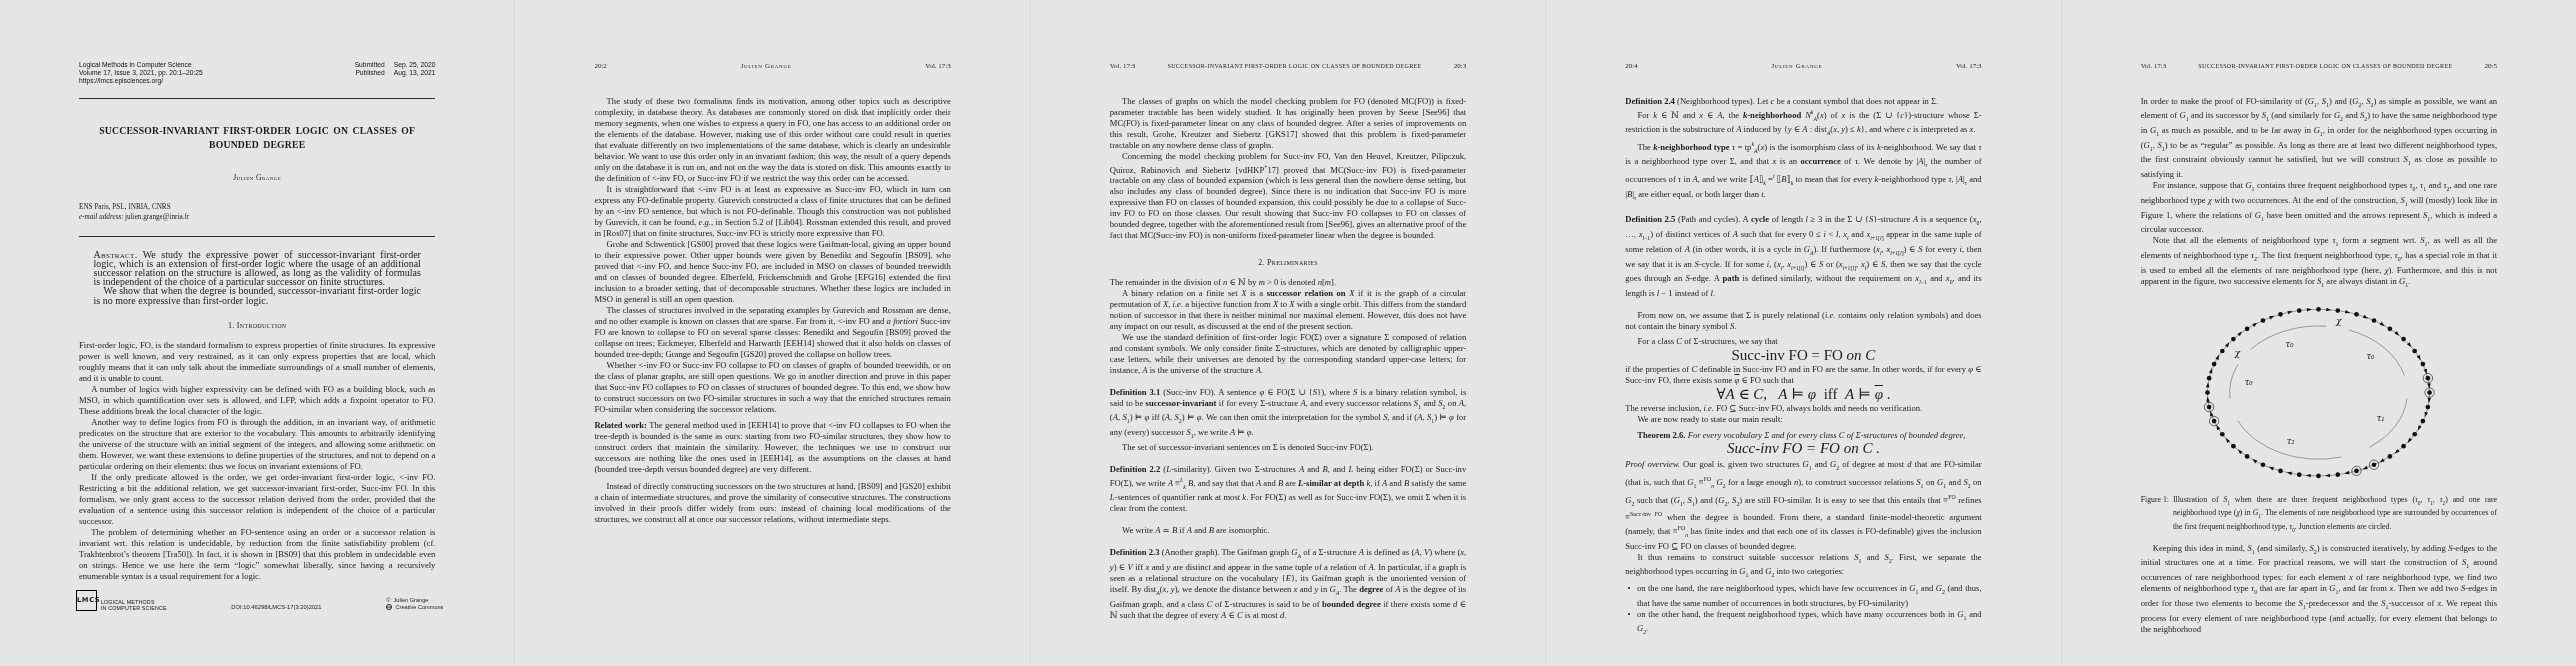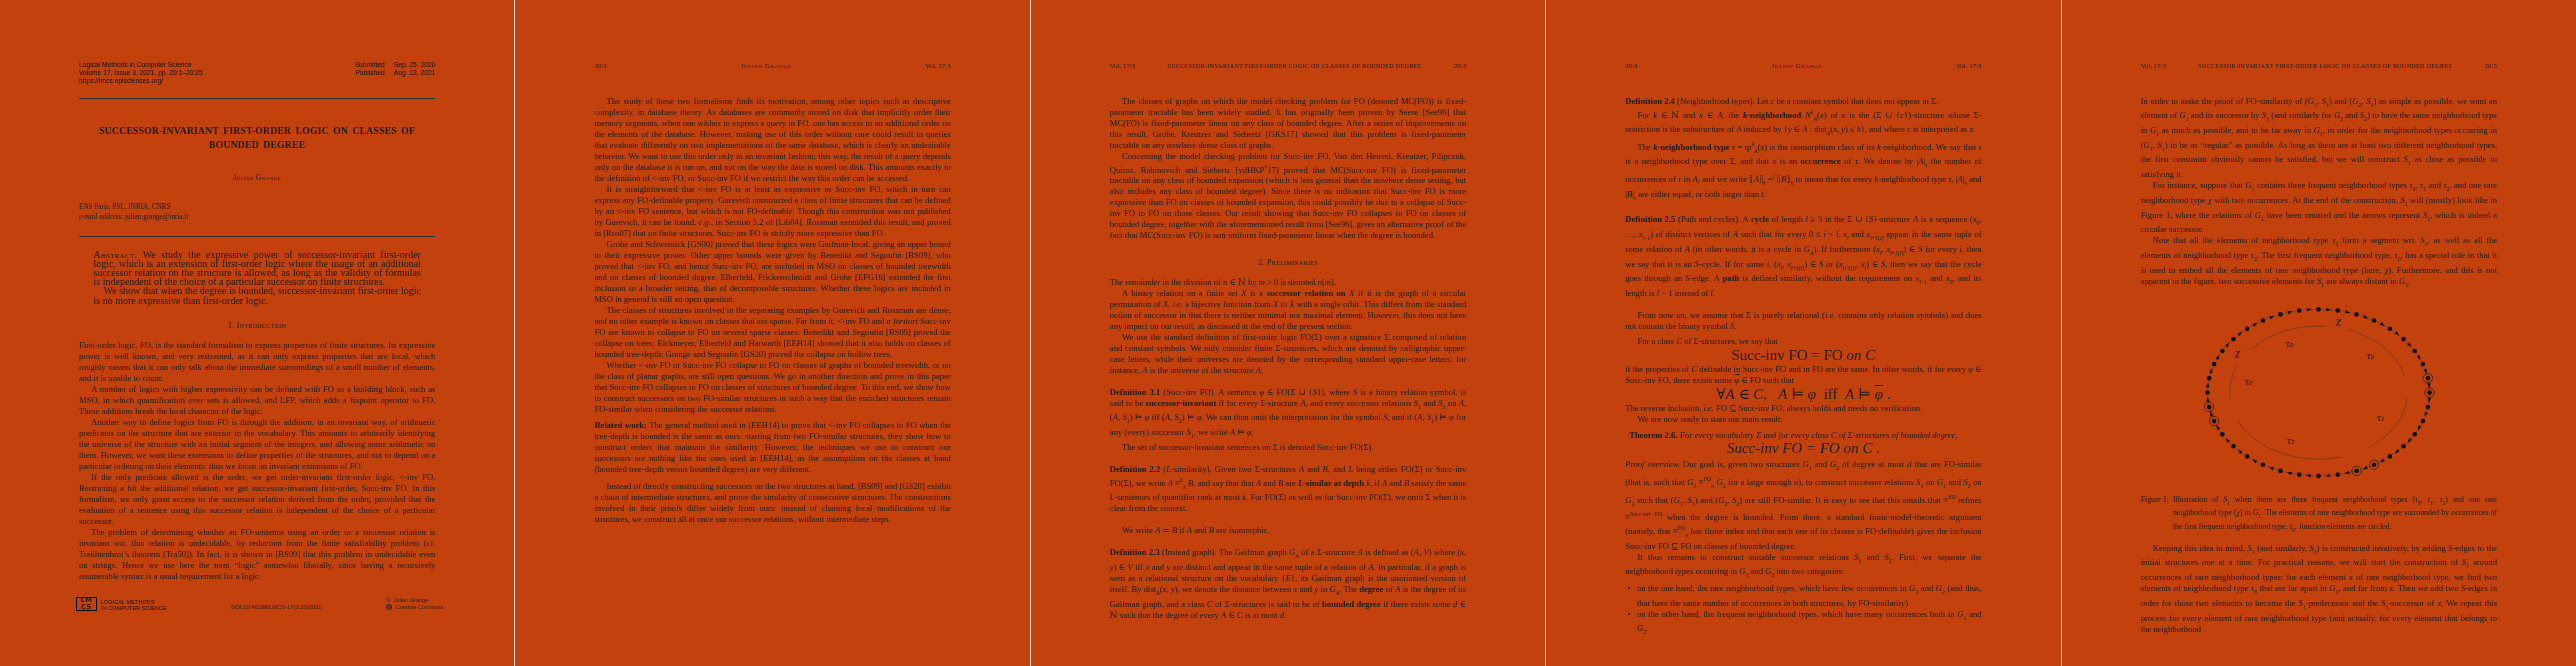--- a/index.html
+++ b/index.html
@@ -1,20 +1,20 @@
 <!DOCTYPE html>
 <html style="font-size:9px"><head>
 <meta charset="utf-8">
 <style>
   * { box-sizing: border-box; margin: 0; padding: 0; }
   html, body { background: #ffffff; }
   body { width: 2576px; height: 667px; overflow: hidden; }
   .screen { width: 2576px; height: 667px; display: flex; background: #fff; }
   .page {
-    flex: 1 1 0; height: 667px; background: #c2410c; overflow: hidden; position: relative;
+    flex: 1 1 0; height: 667px; background: #e5e5e5; overflow: hidden; position: relative;
     font-family: "Liberation Serif", "DejaVu Serif", "DejaVu Sans", serif;
     color: #1b1b1b;
   }
   .page + .page { border-left: 0.6px solid #d9d9d9; }
   .inner { padding: 0 79px; }
 
   
   .runhead { display: flex; justify-content: space-between; align-items: baseline;
              padding-top: 62px; font-size: 7px; }
   .rh-num { font-size: 7px; }
@@ -42,35 +42,35 @@
   .sect-head { margin: 16.7px 0 9.4px 0; text-align: center; font-variant: small-caps;
                font-size: 8px; letter-spacing: 0.3px; }
 
   
   .body-start { margin-top: 25.6px; }
   .para { font-size: 8.6px; line-height: 11px; text-align: justify; }
   .ind { text-indent: 12.2px; }
   .defblock { margin: 11px 0; font-size: 8.6px; line-height: 11px; text-align: justify; }
   .defblock .cont { text-indent: 12.2px; }
   .disp { margin: 2.8px 0; text-align: center; font-size: 15px; line-height: 11px; }
-  .thm { margin: 5px 4px; font-size: 8.6px; line-height: 11px; text-align: justify; font-family: Liberation Serif, serif; }
+  .thm { margin: 5px 12px; font-size: 8.6px; line-height: 11px; text-align: justify; font-family: Liberation Serif, serif; }
   .thm-body { font-style: italic; }
   .ov { text-decoration: overline; }
   sub, sup { font-size: 68%; }
   .bullets { margin-top: 1.7px; }
   .bullet { position: relative; padding-left: 11.7px; font-size: 8.6px; line-height: 11px; text-align: justify; }
   .bullet::before { content: "\2022"; position: absolute; left: 2.2px; }
 
   
   .p1-footer { position: absolute; left: 76px; right: 71px; bottom: 56px;
                display: flex; align-items: flex-end;
                font-family: "Liberation Sans", "DejaVu Sans", sans-serif; }
   .lmcs { display: flex; align-items: flex-end; gap: 3.9px; }
-  .lmcs-box { width: 21px; height: 14px; border: 1.7px solid #000; display: flex; flex-direction: column;
-              align-items: center; justify-content: center; font-family: "DejaVu Sans", sans-serif;
+  .lmcs-box { width: 21px; height: 21px; border: 1.7px solid #000; display: flex; flex-direction: row;
+              align-items: center; justify-content: space-between; font-family: "DejaVu Sans", sans-serif;
               font-weight: bold; font-size: 6.7px; line-height: 7.2px; letter-spacing: 0.6px; }
   .lmcs-name { font-size: 5.3px; line-height: 6.1px; letter-spacing: 0.2px; color: #111; }
   .doi { flex: 1; text-align: center; font-size: 5.8px; color: #222; padding-bottom: 1.1px; }
   .rights { font-size: 5.6px; line-height: 7.2px; color: #222; }
   .rights .rrow { display: flex; align-items: center; gap: 3.3px; justify-content: flex-start; }
   .cc-circ { display: inline-flex; width: 6.1px; height: 6.1px; border: 0.6px solid #222; border-radius: 50%;
              align-items: center; justify-content: center; font-size: 3.6px; font-weight: bold; }
 
   
   .figure-wrap { margin: 7.8px auto 3.3px auto; width: 261px; }
@@ -196,21 +196,21 @@
           <b>Definition 3.1</b><span> (Succ-inv FO).</span>
           <span>A sentence <i>φ</i> ∈ FO(Σ ∪ {<i>S</i>}), where <i>S</i> is a binary relation symbol, is said to be <b>successor-invariant</b> if for every Σ-structure <i>A</i>, and every successor relations <i>S</i><sub>1</sub> and <i>S</i><sub>2</sub> on <i>A</i>, (<i>A</i>, <i>S</i><sub>1</sub>) ⊨ <i>φ</i> iff (<i>A</i>, <i>S</i><sub>2</sub>) ⊨ <i>φ</i>. We can then omit the interpretation for the symbol <i>S</i>, and if (<i>A</i>, <i>S</i><sub>1</sub>) ⊨ <i>φ</i> for any (every) successor <i>S</i><sub>1</sub>, we write <i>A</i> ⊨ <i>φ</i>.</span>
           <div class="cont">The set of successor-invariant sentences on Σ is denoted Succ-inv FO(Σ).</div>
         </div>
         <div class="defblock">
           <b>Definition 2.2</b><span> (<i>L</i>-similarity).</span>
           <span>Given two Σ-structures <i>A</i> and <i>B</i>, and <i>L</i> being either FO(Σ) or Succ-inv FO(Σ), we write <i>A</i> ≡<sup><i>L</i></sup><sub><i>k</i></sub> <i>B</i>, and say that that <i>A</i> and <i>B</i> are <b><i>L</i>-similar at depth</b> <i>k</i>, if <i>A</i> and <i>B</i> satisfy the same <i>L</i>-sentences of quantifier rank at most <i>k</i>. For FO(Σ) as well as for Succ-inv FO(Σ), we omit Σ when it is clear from the context.</span>
         </div>
         <div class="para ind">We write <i>A</i> ≃ <i>B</i> if <i>A</i> and <i>B</i> are isomorphic.</div>
         <div class="defblock">
-          <b>Definition 2.3</b><span> (Instead graph).</span>
+          <b>Definition 2.3</b><span> (Another graph).</span>
           <span>The Gaifman graph <i>G</i><sub><i>A</i></sub> of a Σ-structure <i>A</i> is defined as (<i>A</i>, <i>V</i>) where (<i>x</i>, <i>y</i>) ∈ <i>V</i> iff <i>x</i> and <i>y</i> are distinct and appear in the same tuple of a relation of <i>A</i>. In particular, if a graph is seen as a relational structure on the vocabulary {<i>E</i>}, its Gaifman graph is the unoriented version of itself. By dist<sub><i>A</i></sub>(<i>x</i>, <i>y</i>), we denote the distance between <i>x</i> and <i>y</i> in <i>G</i><sub><i>A</i></sub>. The <b>degree</b> of <i>A</i> is the degree of its Gaifman graph, and a class <i>C</i> of Σ-structures is said to be of <b>bounded degree</b> if there exists some <i>d</i> ∈ ℕ such that the degree of every <i>A</i> ∈ <i>C</i> is at most <i>d</i>.</span>
         </div>
       </div>
     </div>
   </div>
 
   <div class="page">
     <div class="inner">
       <div class="runhead">
         <span class="rh-num">20:4</span>

